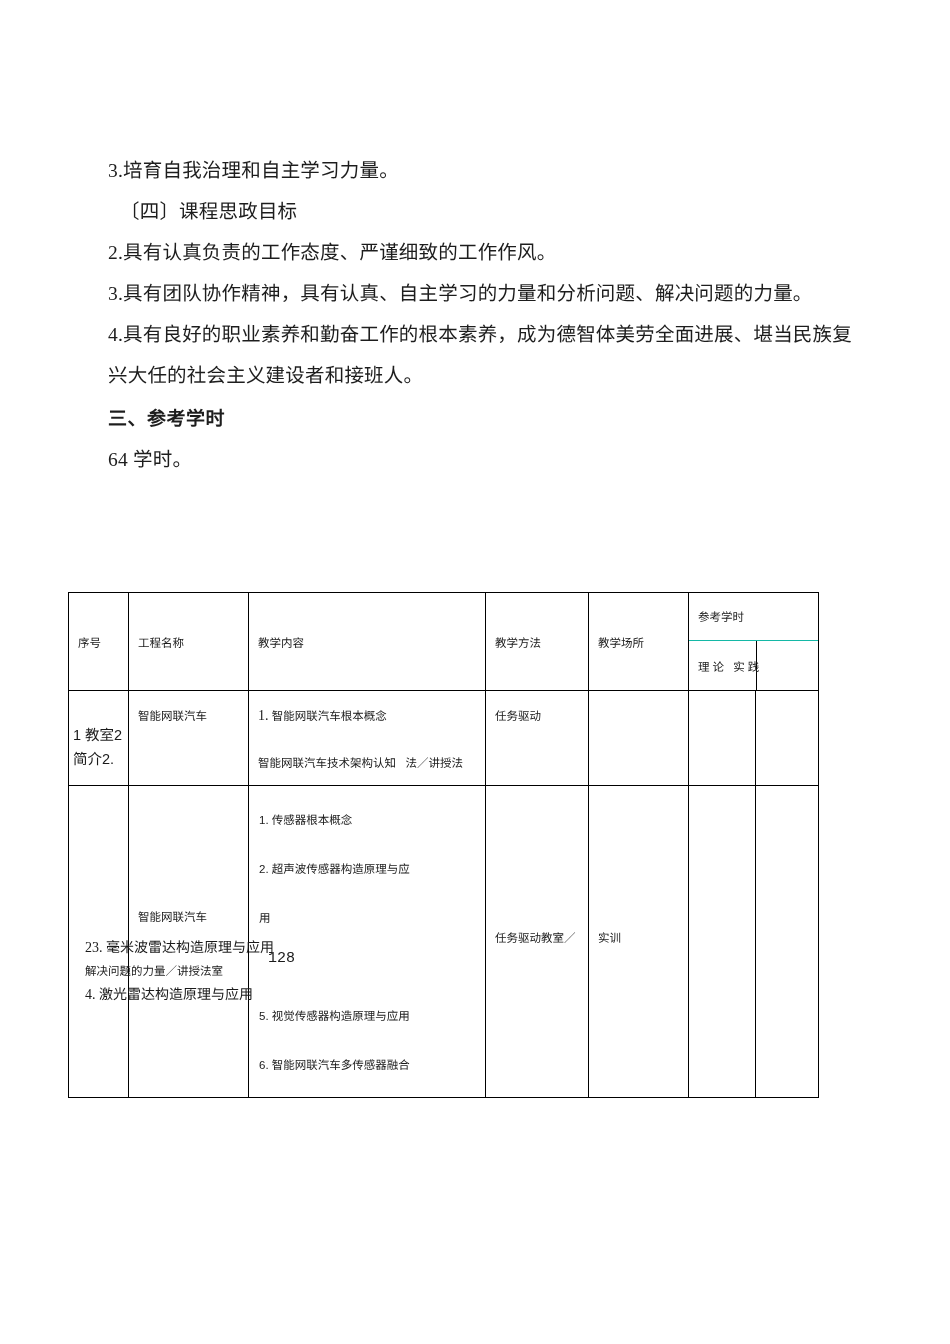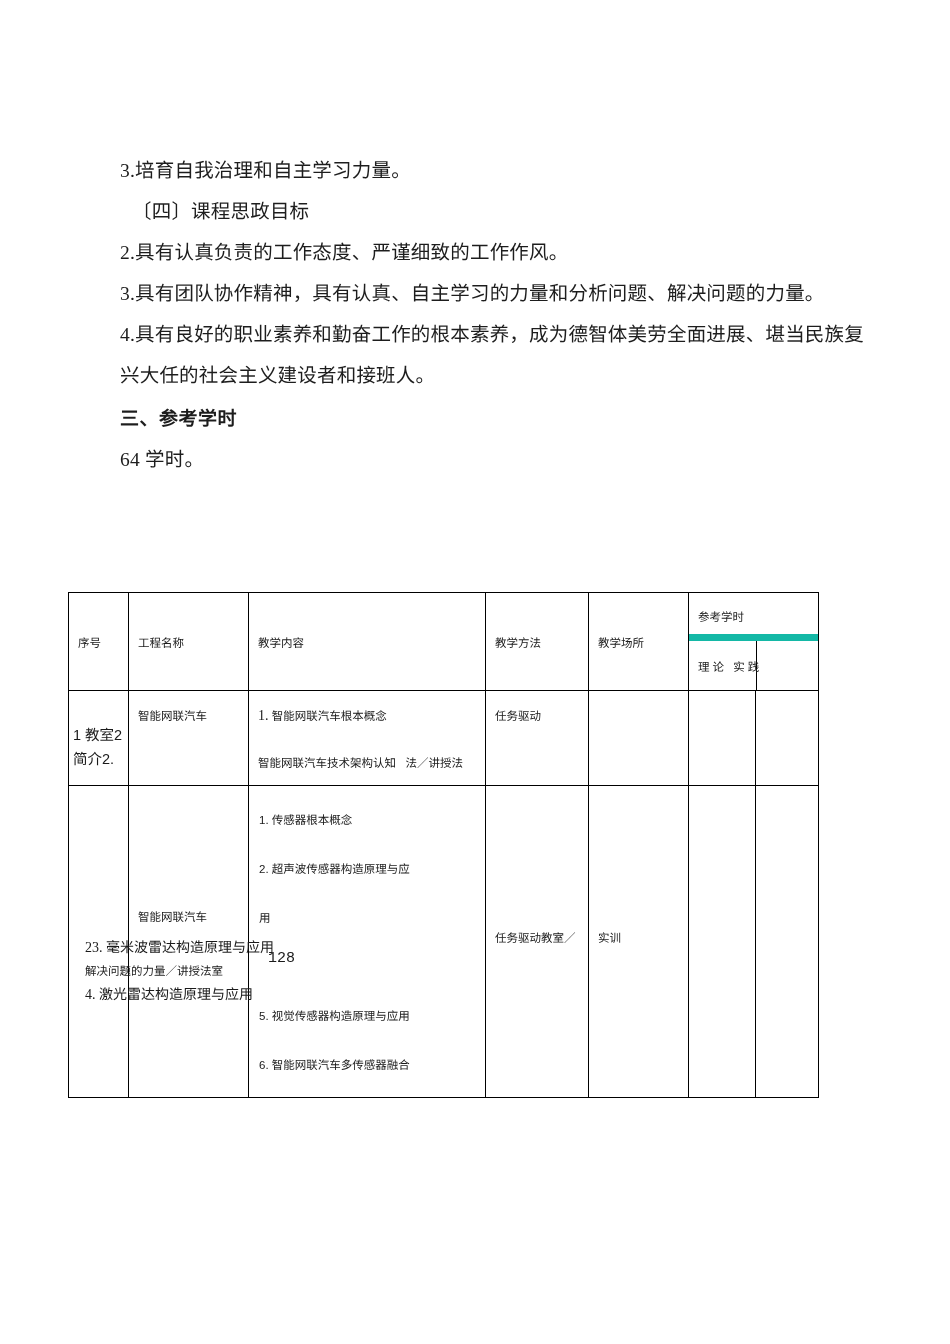--- a/index.html
+++ b/index.html
@@ -24,21 +24,20 @@
     height: 1344px;
     background: #ffffff;
   }
 
   
   .prose {
     position: absolute;
     left: 108px;
     top: 150px;
     width: 760px;
-    margin-left: 12px;
   }
 
   .para {
     font-size: 19.5px;
     line-height: 41px;
     letter-spacing: 0.2px;
     white-space: nowrap;
     color: #1d1d1d;
   }
   .para.indent {
@@ -91,21 +90,21 @@
   col.c-prac  { width: 63px; }
 
   .hdr-row { height: 98px; }
   .hdr-cell-inner {
     padding-left: 9px;
     white-space: nowrap;
   }
   .hdr-span-top {
     height: 48px;
     line-height: 48px;
-    border-bottom: 7px solid #14b8a6;
+    border-bottom: 1px solid #14b8a6;
     padding-left: 9px;
     box-sizing: border-box;
   }
   .hdr-span-bottom {
     height: 49px;
     position: relative;
   }
   .hdr-sub-divider {
     position: absolute;
     left: 67px;

